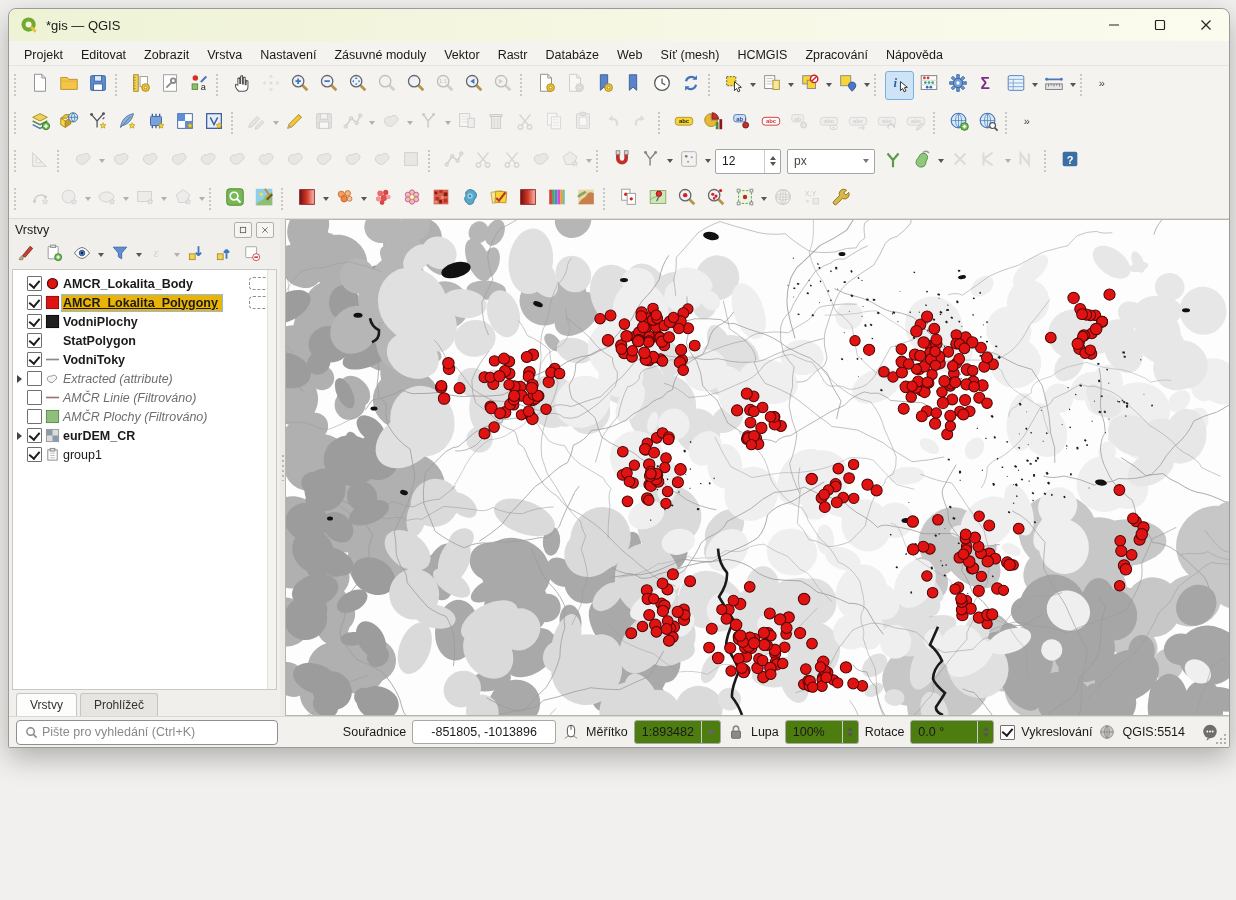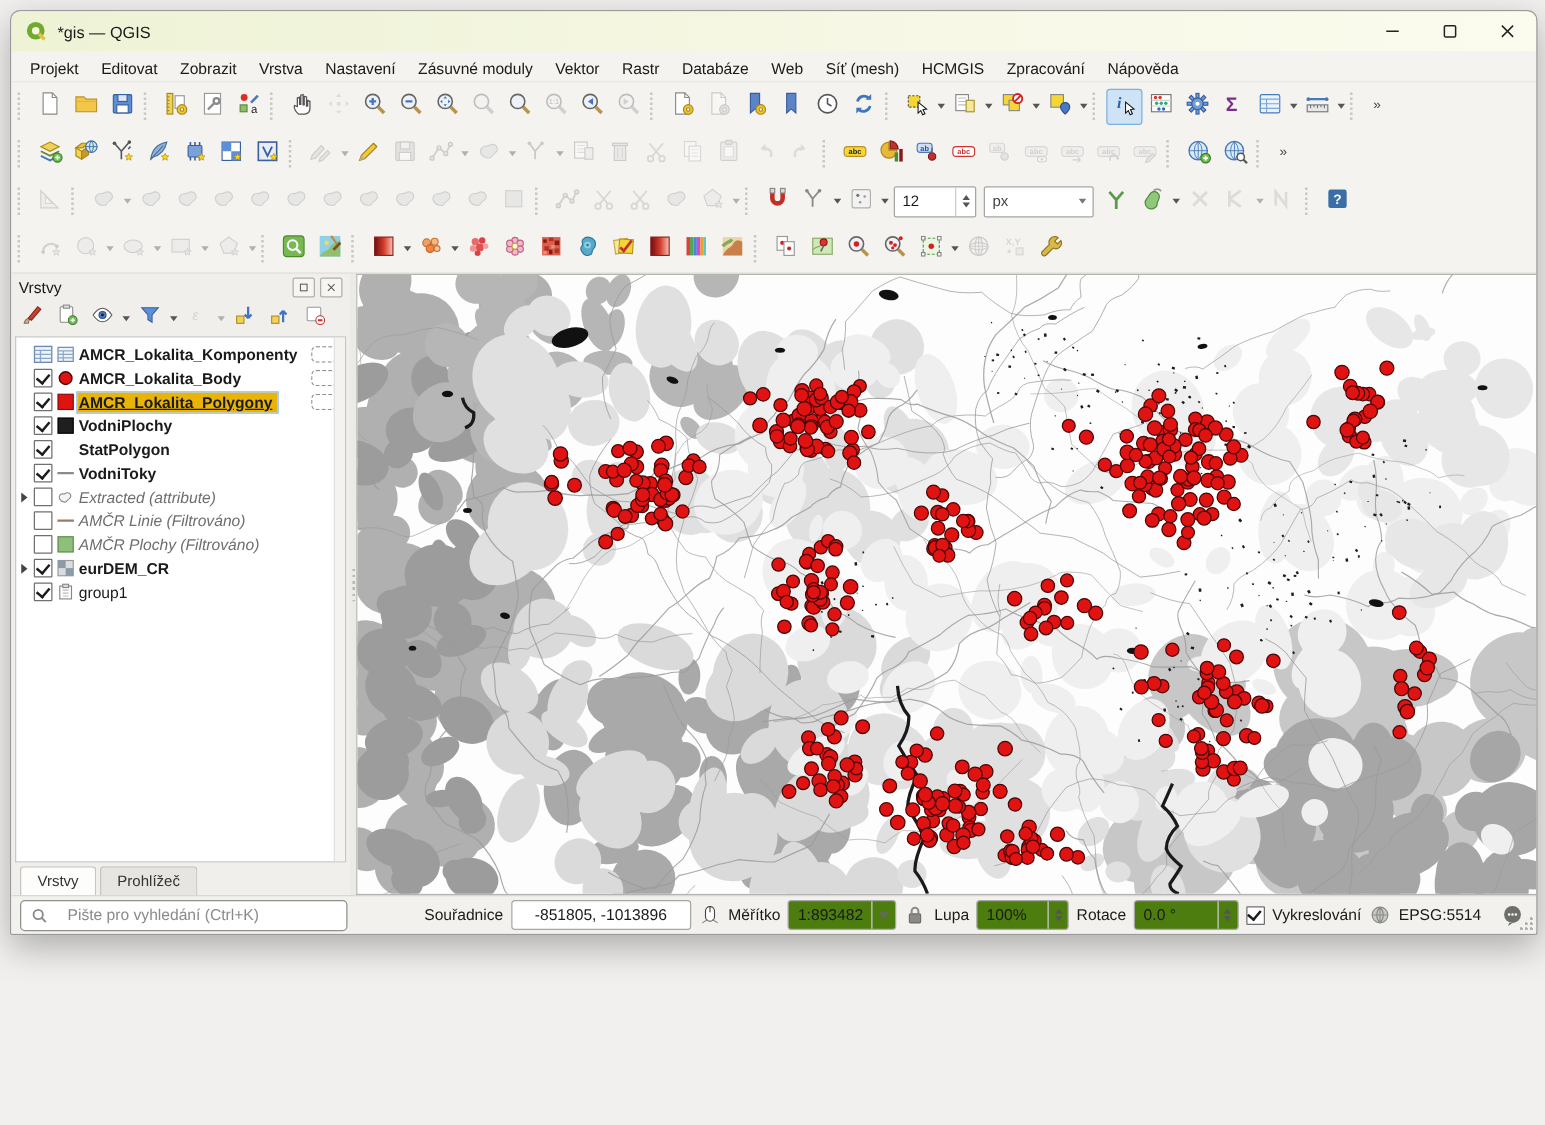--- a/index.html
+++ b/index.html
@@ -63,21 +63,21 @@
   .treescroll{position:absolute;right:0;top:0;bottom:0;width:8px;background:#f4f3f0;border-left:1px solid #e2e1dd}
   .tabsrow{height:26px;flex:0 0 26px;display:flex;align-items:flex-end;padding:0 0 0 7px;gap:3px}
   .tab{font-size:12px;padding:4px 13px 4px;border:1px solid #c6c5c1;border-bottom:none;background:#e6e5e1;border-radius:3px 3px 0 0;color:#333}
   .tab.active{background:#fdfdfc;font-weight:normal}
   .splitter{width:5px;flex:0 0 5px;background:#eceae6;display:flex;align-items:center;justify-content:center}
   .splitter .dots{width:2px;height:26px;background:repeating-linear-gradient(#b8b7b3 0 2px,transparent 2px 5px)}
   .mapwrap{flex:1;position:relative;background:#fdfdfd;border:1px solid #b5b4b0;border-right:none;min-width:0}
   .mapwrap svg{position:absolute;inset:0;width:100%;height:100%}
   
   .statusbar{height:30px;flex:0 0 30px;background:#f2f1ee;border-top:1px solid #d9d8d4;display:flex;align-items:center;gap:6px;padding:0 10px 0 7px;font-size:12.5px;position:relative}
-  .search{width:244px;flex:0 0 244px;height:23px;border:1px solid #8f8f8f;border-radius:4px;background:#fff;display:flex;align-items:center;gap:16px;padding:0 8px;color:#8a8a8a;font-size:12.5px}
+  .search{width:244px;flex:0 0 244px;height:23px;border:1px solid #8f8f8f;border-radius:4px;background:#fff;display:flex;align-items:center;gap:4px;padding:0 8px;color:#8a8a8a;font-size:12.5px}
   .search svg{width:13px;height:13px;stroke:#8a8a8a;fill:none;stroke-width:1.6;flex:0 0 auto}
   .sfield{height:22px;border:1px solid #a8a7a3;border-radius:3px;background:#fff;display:flex;align-items:center;justify-content:center;padding:0 7px;white-space:nowrap}
   .slabel{white-space:nowrap}
   .sspin{display:flex;height:22px;border:1px solid #a8a7a3;border-radius:3px;background:#4d7c0f;align-items:center}
   .sspin .v{padding:0 7px;white-space:nowrap}
   .sicon{width:18px;height:18px;flex:0 0 auto}
   .grip{position:absolute;right:2px;bottom:2px;width:12px;height:12px;background:
     radial-gradient(circle at 10px 2px,#b0afab 1.1px,transparent 1.3px),
     radial-gradient(circle at 6px 6px,#b0afab 1.1px,transparent 1.3px),
     radial-gradient(circle at 10px 6px,#b0afab 1.1px,transparent 1.3px),
@@ -1143,37 +1143,20 @@
           </div>
           <div class="tbtn">
             <span><svg class="ic" viewBox="0 0 24 24">
                 <rect x="4.5" y="4.5" width="13" height="13" rx="1" fill="#fff" stroke="#999"></rect>
                 <circle cx="17" cy="17" r="4.2" fill="#fff" stroke="#c03030"></circle>
                 <path d="M14.8 17h4.4" stroke="#c03030" stroke-width="1.8"></path>
               </svg></span>
           </div>
         </div>
       <div class="tree" id="layertree">
-          <div class="lrow bold">
-            <span class="expcol"></span>
-            <span class="cbcol">
-              <svg viewBox="0 0 16 16">
-                <rect x="1.5" y="2" width="13" height="12" fill="#eef3fa" stroke="#6a8ab0"></rect>
-                <path d="M1.5 5h13M1.5 8h13M1.5 11h13M6 5v9" stroke="#8aa6c8"></path>
-              </svg>
-            </span>
-            <span class="symcol">
-              <svg viewBox="0 0 16 16">
-                <rect x="1.5" y="2" width="13" height="12" fill="#eef3fa" stroke="#6a8ab0"></rect>
-                <path d="M1.5 5h13M1.5 8h13M1.5 11h13M6 5v9" stroke="#8aa6c8"></path>
-              </svg>
-            </span>
-            <span class="lname">AMCR_Lokalita_Komponenty</span>
-            <span class="membadge"></span>
-          </div>
           <div class="lrow bold">
             <span class="expcol"></span>
             <span class="cbcol">
               <span class="cb checked"></span>
             </span>
             <span class="symcol">
               <svg viewBox="0 0 16 16">
                 <circle cx="8" cy="8" r="5.4" fill="#e01313" stroke="#4a0505" stroke-width="1.2"></circle>
               </svg>
             </span>
@@ -2584,21 +2567,21 @@
           <i class="up"></i>
           <i class="dn"></i>
         </span>
     </div>
     <span class="cb checked" style="flex:0 0 auto"></span>
     <span class="slabel">Vykreslování</span>
     <svg class="sicon" viewBox="0 0 20 20">
       <circle cx="10" cy="10" r="7" fill="#c8c8c4" stroke="#8a8a86"></circle>
         <path d="M3 10h14M10 3a10 10 0 0 1 0 14M10 3a10 10 0 0 0 0 14M10 3v14" fill="none" stroke="#8a8a86"></path>
     </svg>
-    <span class="slabel">EPSG:5514</span>
+    <span class="slabel">QGIS:5514</span>
     <svg class="sicon" viewBox="0 0 20 20" style="margin-left:10px">
       <circle cx="10" cy="9.5" r="7.5" fill="#6e6e6a"></circle>
         <path d="M7 17l-1 2.8L10 17z" fill="#6e6e6a"></path>
       <circle cx="7" cy="9.5" r="1.1" fill="#fff"></circle>
         <circle cx="10" cy="9.5" r="1.1" fill="#fff"></circle>
         <circle cx="13" cy="9.5" r="1.1" fill="#fff"></circle>
     </svg>
     <div class="grip"></div>
   </div>
 </div>

